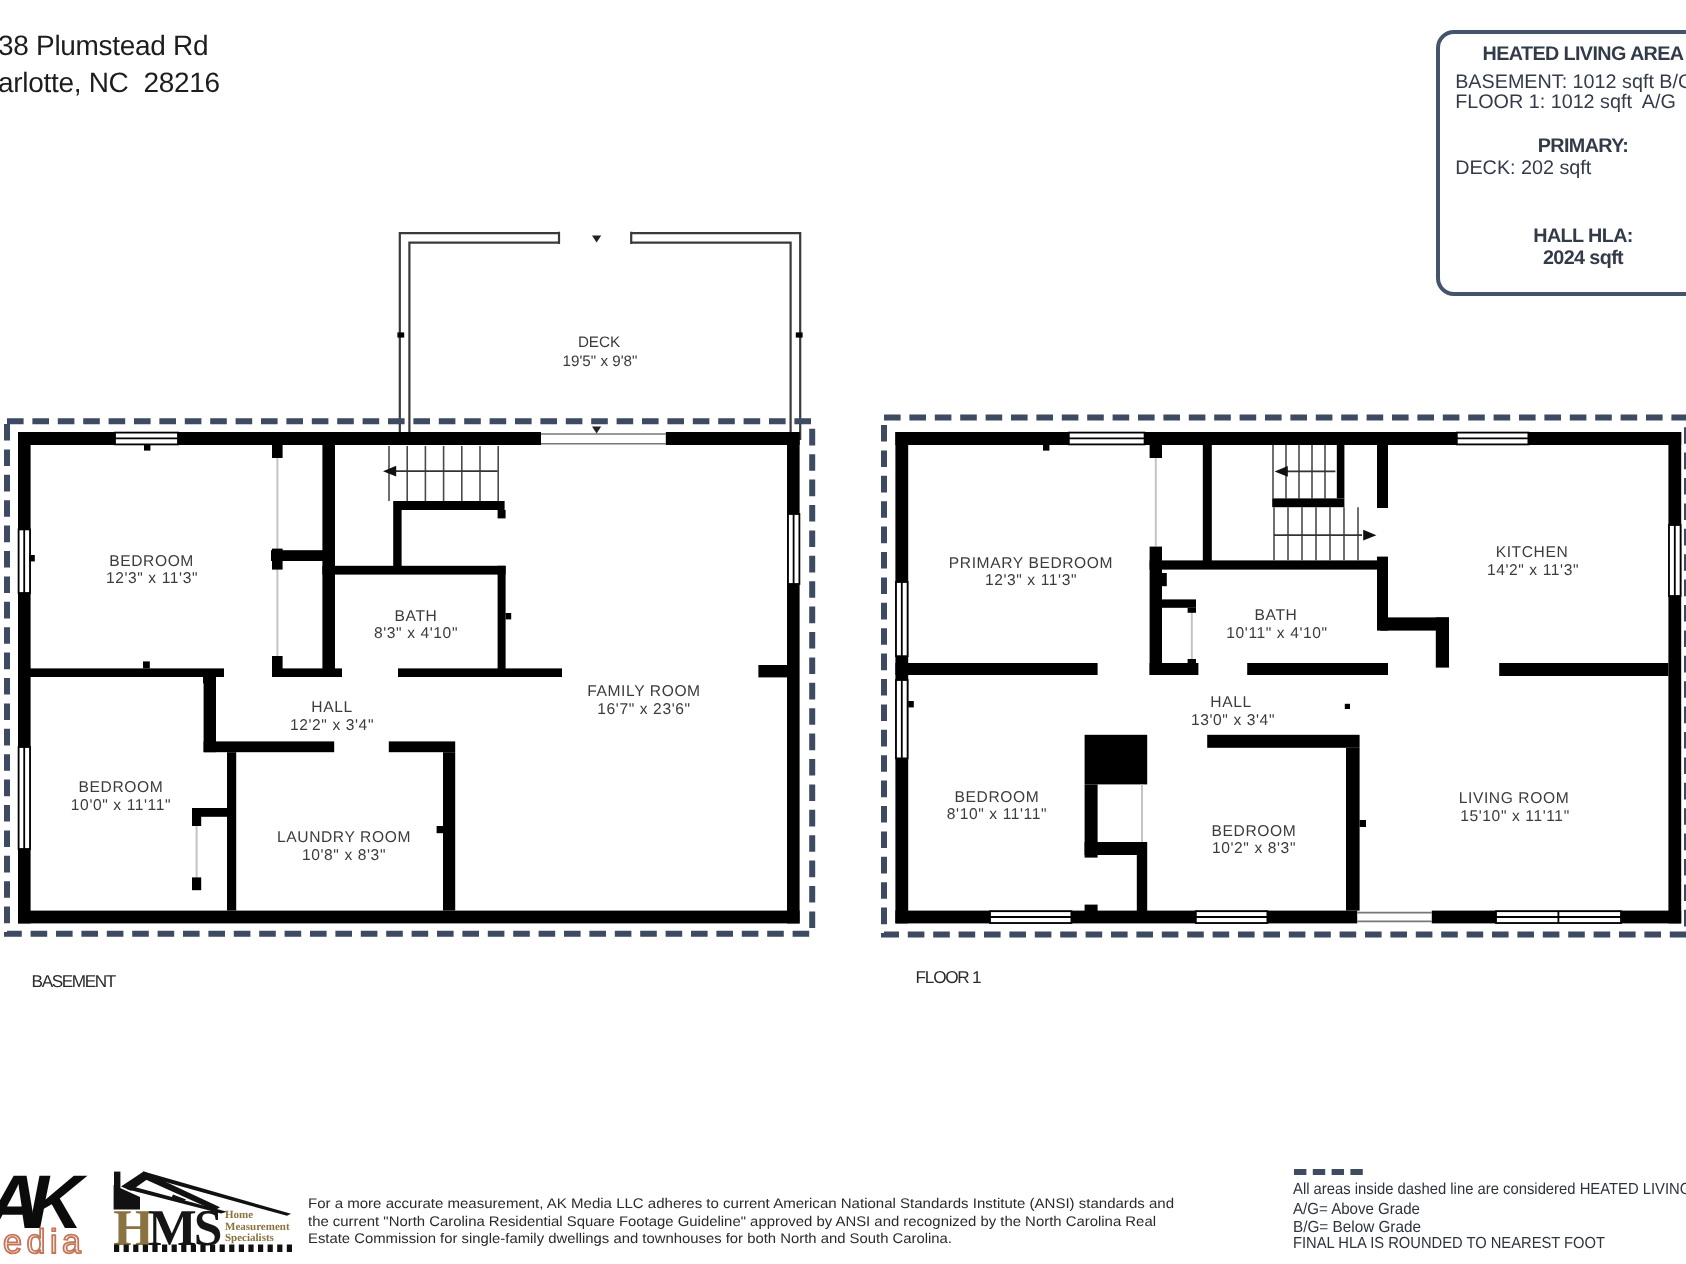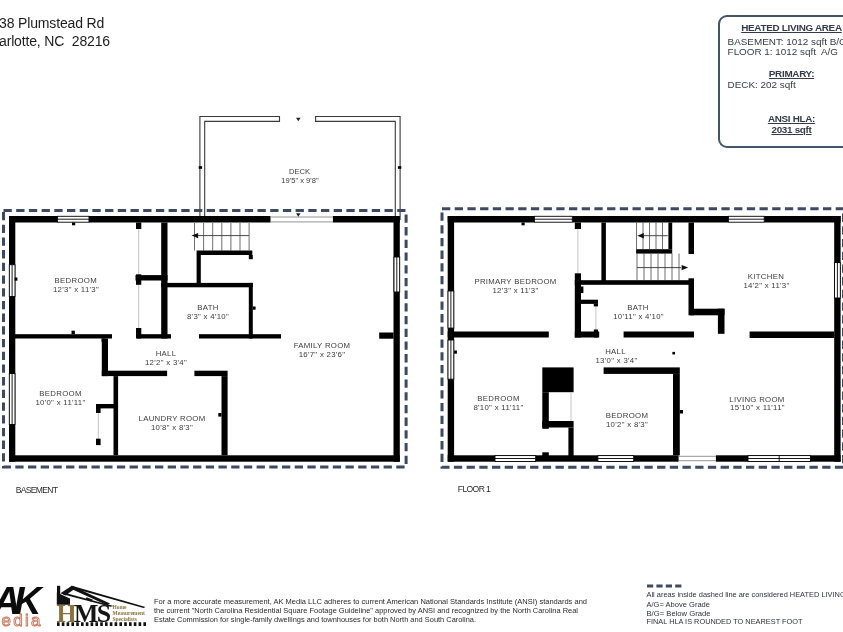--- a/index.html
+++ b/index.html
@@ -4,21 +4,21 @@
 <style>
   html,body{margin:0;padding:0;width:843px;height:632px;background:#fff;overflow:hidden;
     font-family:"Liberation Sans", sans-serif;}
   #page{position:relative;width:843px;height:632px;overflow:hidden;}
   #hlabox{position:absolute;left:718px;top:15px;width:146px;height:123px;
     border:2.6px solid #44546A;border-radius:9px;color:#333b49;font-size:9.9px;line-height:10.75px;padding-top:6.1px;}
   #hlabox .c{text-align:center;width:143px;}
   #hlabox .l{padding-left:7.6px;}
   #hlabox .h{margin-bottom:2.8px;}
   #hlabox .t{margin-top:2.4px;}
-  #hlabox b{font-weight:bold;text-decoration:underline;}
+  #hlabox b{font-weight:bold;}
   #hlabox .c b{letter-spacing:-0.3px;}
 </style>
 </head>
 <body>
 <div id="page">
 <svg id="plan" width="843" height="632" viewBox="0 0 843 632" style="position:absolute;left:0;top:0">
 
 <text x="-1" y="27.7" font-size="14" letter-spacing="-0.15" fill="#1d1d1d">38 Plumstead Rd</text>
 
 <text x="-18.6" y="45.8" font-size="14" letter-spacing="-0.15" fill="#1d1d1d">Charlotte, NC&nbsp; 28216</text>
@@ -378,16 +378,16 @@
 
 <div id="hlabox">
   <div class="c h"><b>HEATED LIVING AREA</b></div>
   <div class="l">BASEMENT: 1012 sqft B/G</div>
   <div class="l">FLOOR 1: 1012 sqft&nbsp; A/G</div>
   <div>&nbsp;</div>
   <div class="c"><b>PRIMARY:</b></div>
   <div class="l">DECK: 202 sqft</div>
   <div>&nbsp;</div>
   <div>&nbsp;</div>
-  <div class="c t"><b>ANSI HLA:</b></div>
-  <div class="c"><b>2031 sqft</b></div>
+  <div class="c t"><b>HALL HLA:</b></div>
+  <div class="c"><b>2024 sqft</b></div>
 </div>
 </div>
 
 </body></html>

